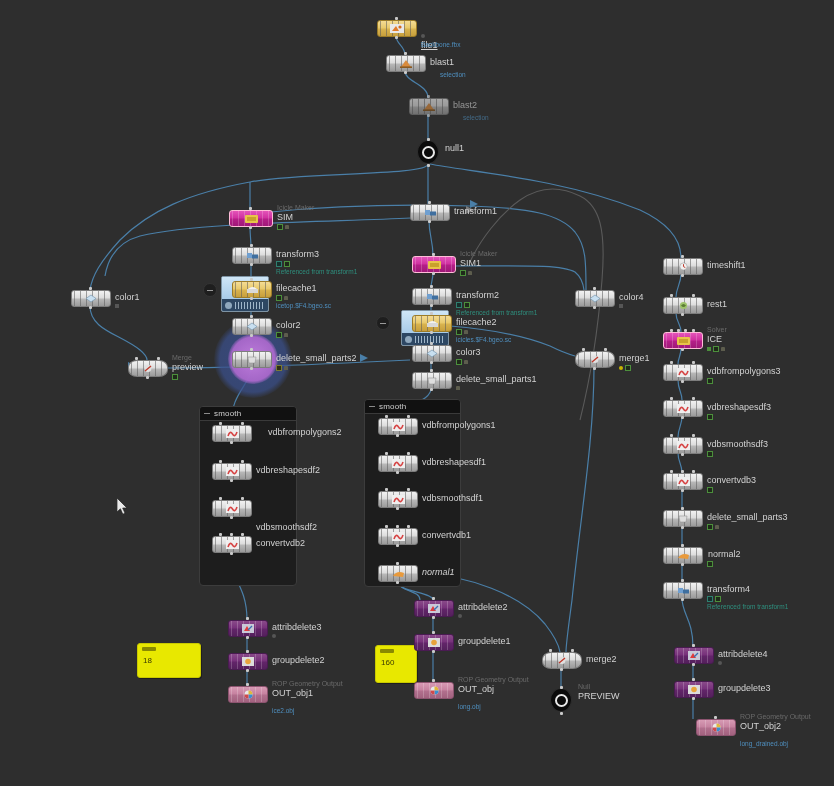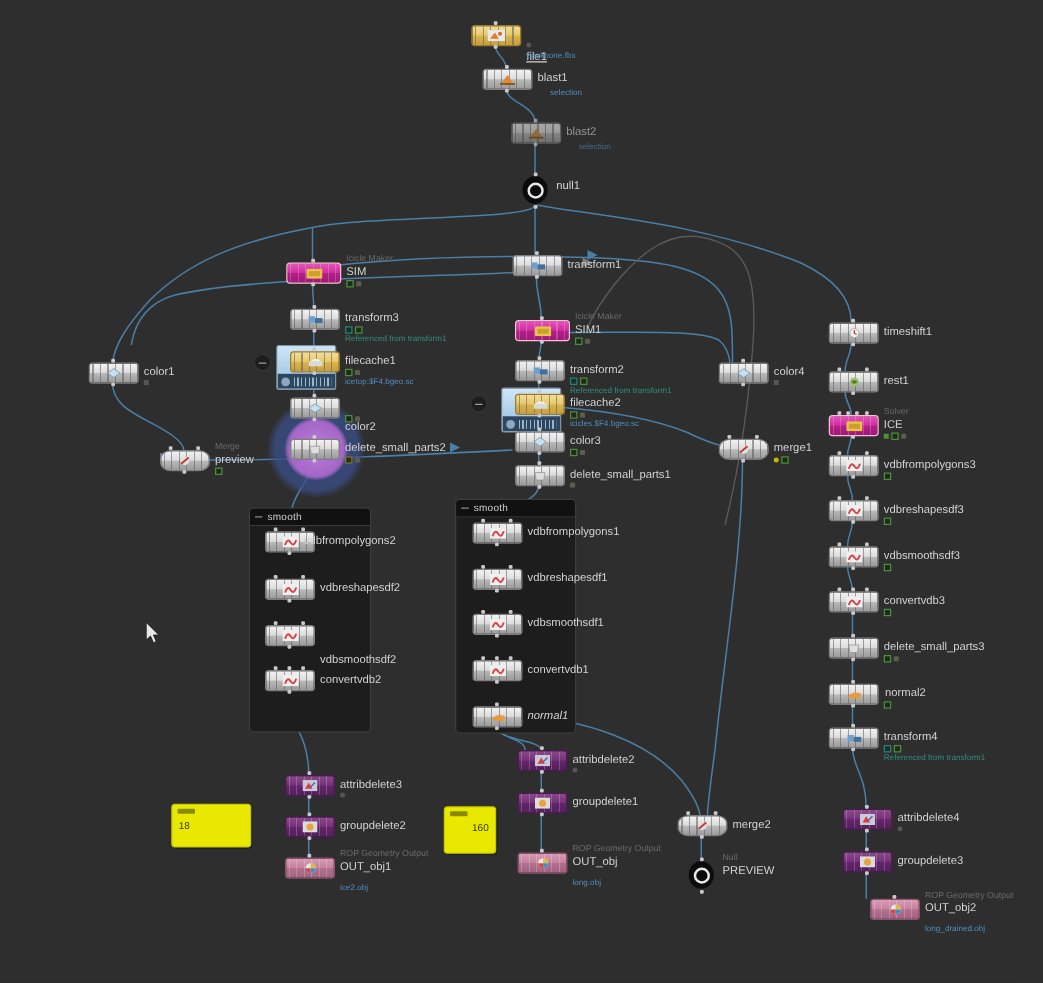--- a/index.html
+++ b/index.html
@@ -227,21 +227,21 @@
       <span class="nb-title">smooth</span>
     </div>
       </div>
     </div>
 
   <div id="stickies">
       <div class="sticky" style="left: 137px; top: 643px; width: 62px; height: 33px;">
         <div class="st-bar"></div>
                <div class="st-txt">18</div>
       </div>
-      <div class="sticky" style="left: 355px; top: 645px; width: 40px; height: 36px; text-align: right;">
+      <div class="sticky" style="left: 375px; top: 645px; width: 40px; height: 36px;">
         <div class="st-bar"></div>
                <div class="st-txt">160</div>
       </div>
     </div>
 
   <div class="halo" style="left:214px;top:320px;width:78px;height:78px;background:radial-gradient(circle,rgba(58,79,138,.85) 0%,rgba(58,79,138,.75) 60%,rgba(58,79,138,0) 72%);"></div>
   <div class="halo" style="left:228px;top:334px;width:50px;height:50px;background:radial-gradient(circle,rgba(196,126,224,.95) 0%,rgba(176,106,208,.9) 62%,rgba(176,106,208,0) 74%);"></div>
 
   <div class="thumb" style="left:221px;top:276px;">
     <div class="sky"></div>
@@ -389,21 +389,21 @@
         <div class="nbody" style="width:38px">
               <span class="ribs"></span>
               <span class="glyph">
             <svg width="12" height="9" viewBox="0 0 12 9">
               <polygon points="6,1 11,4.5 6,8 1,4.5" fill="#c8dff0" stroke="#6d8fa8" stroke-width="0.6"></polygon>
             </svg>
           </span>
             </div>
         <span class="conn" style="left:17.5px;top:-3px;"></span>
         <span class="conn" style="left:17.5px;top:16px;"></span>
-        <span class="nname" style="left:44px;top:18px;">color2</span>
+        <span class="nname" style="left:44px;top:2px;">color2</span>
         <span class="flags" style="left:44px;top:14px;">
           <span class="fl fl-disp"></span>
           <span class="fl fl-lock"></span>
         </span>
       </div>
       <div class="node t-sop" style="left: 232px; top: 351px; width: 38px;">
         <div class="nbody" style="width:38px">
               <span class="ribs"></span>
               <span class="glyph">
             <svg width="12" height="9" viewBox="0 0 12 9">
@@ -830,21 +830,21 @@
               <span class="glyph">
             <svg width="13" height="9" viewBox="0 0 13 9">
               <rect width="13" height="9" fill="#efefef"></rect>
               <path d="M2 7 Q4 1 6.5 5 Q9 9 11 3" stroke="#d64545" stroke-width="1.6" fill="none"></path>
             </svg>
           </span>
             </div>
         <span class="conn" style="left:6.5px;top:-3px;"></span>
         <span class="conn" style="left:28.5px;top:-3px;"></span>
         <span class="conn" style="left:17.5px;top:16px;"></span>
-        <span class="nname" style="left:31px;top:2px;">vdbfrompolygons2</span>
+        <span class="nname" style="left:56px;top:2px;">vdbfrompolygons2</span>
         <span class="flags" style="left:44px;top:14px;"></span>
       </div>
       <div class="node t-sop" style="left: 212px; top: 463px; width: 38px;">
         <div class="nbody" style="width:38px">
               <span class="ribs"></span>
               <span class="glyph">
             <svg width="13" height="9" viewBox="0 0 13 9">
               <rect width="13" height="9" fill="#efefef"></rect>
               <path d="M2 7 Q4 1 6.5 5 Q9 9 11 3" stroke="#d64545" stroke-width="1.6" fill="none"></path>
             </svg>

